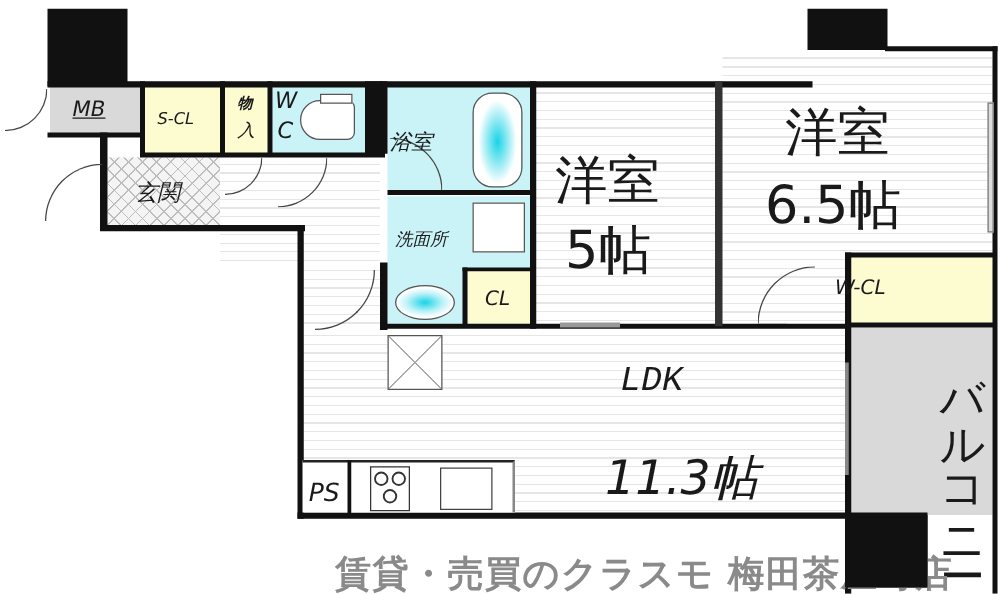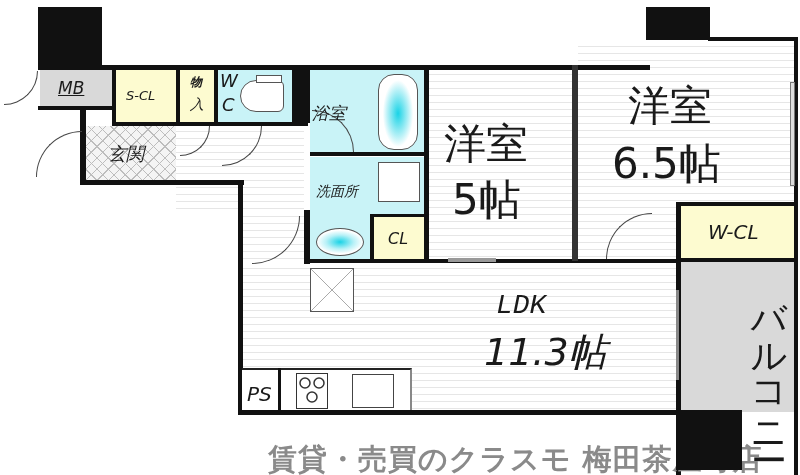--- a/index.html
+++ b/index.html
@@ -136,21 +136,21 @@
 <div class="lbl" style="left:220px; top:70px; font-size:18px;">W</div>
 <div class="lbl" style="left:222px; top:94px; font-size:18px;">C</div>
 <div class="lbl" style="left:108px; top:142px; font-size:18px;">玄関</div>
 <div class="lbl" style="left:312px; top:102px; font-size:17px;">浴室</div>
 <div class="lbl" style="left:316px; top:183px; font-size:14px;">洗面所</div>
 <div class="lbl" style="left:388px; top:229px; font-size:16px;">CL</div>
 <div class="lbl" style="left:444px; top:116px; font-size:42px; font-style:normal;">洋室</div>
 <div class="lbl" style="left:452px; top:172px; font-size:42px; font-style:normal;">5帖</div>
 <div class="lbl" style="left:628px; top:78px; font-size:42px; font-style:normal;">洋室</div>
 <div class="lbl" style="left:612px; top:136px; font-size:42px; font-style:normal;">6.5帖</div>
-<div class="lbl" style="left:708px; top:220px; font-size:20px;">W-CL</div>
+<div class="lbl" style="left:668px; top:220px; font-size:16px;">W-CL</div>
 <div class="lbl" style="left:496px; top:290px; font-size:28px;font-family:Liberation Mono, monospace;">LDK</div>
-<div class="lbl" style="left:484px; top:327px; font-size:38px;">11.3帖</div>
+<div class="lbl" style="left:484px; top:357px; font-size:38px;">11.3帖</div>
 <div class="lbl" style="left:247px; top:382px; font-size:20px;">PS</div>
 <div class="lbl vtext" style="left:744px; top:278px; font-size:36px;">バルコニー</div>
 
 <div class="footer">賃貸・売買のクラスモ 梅田茶屋町店</div>
 
 <div class="wall" style="left:676px; top:410px; width:66px; height:60px;"></div>
 
 </body></html>

